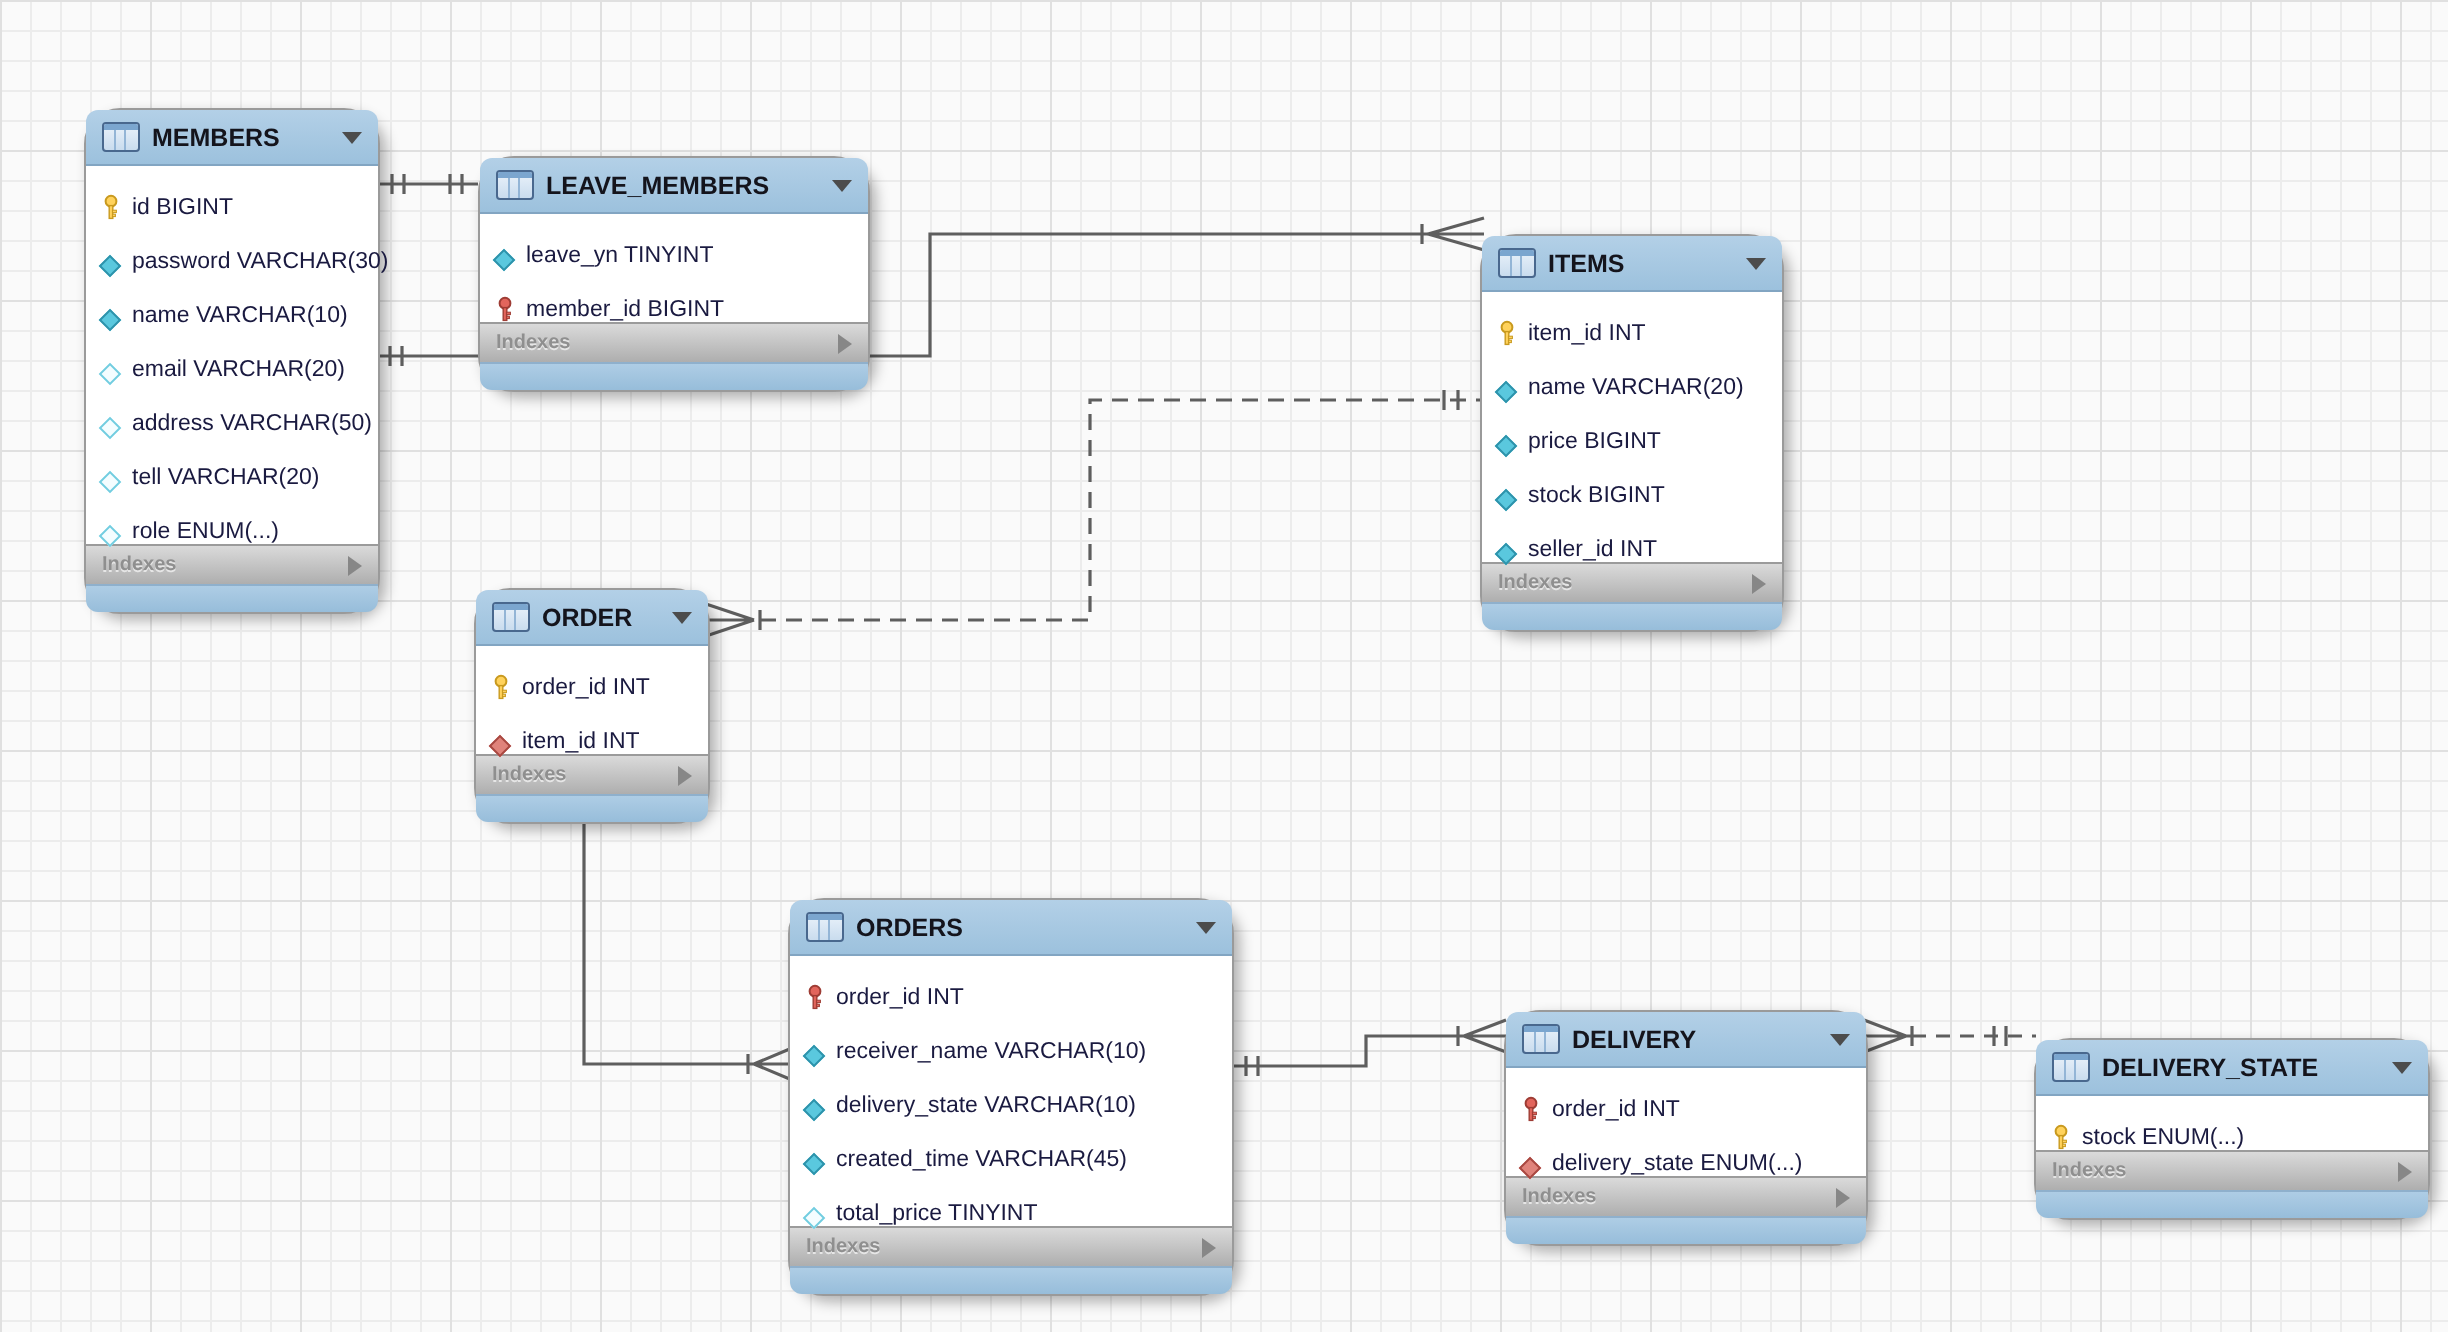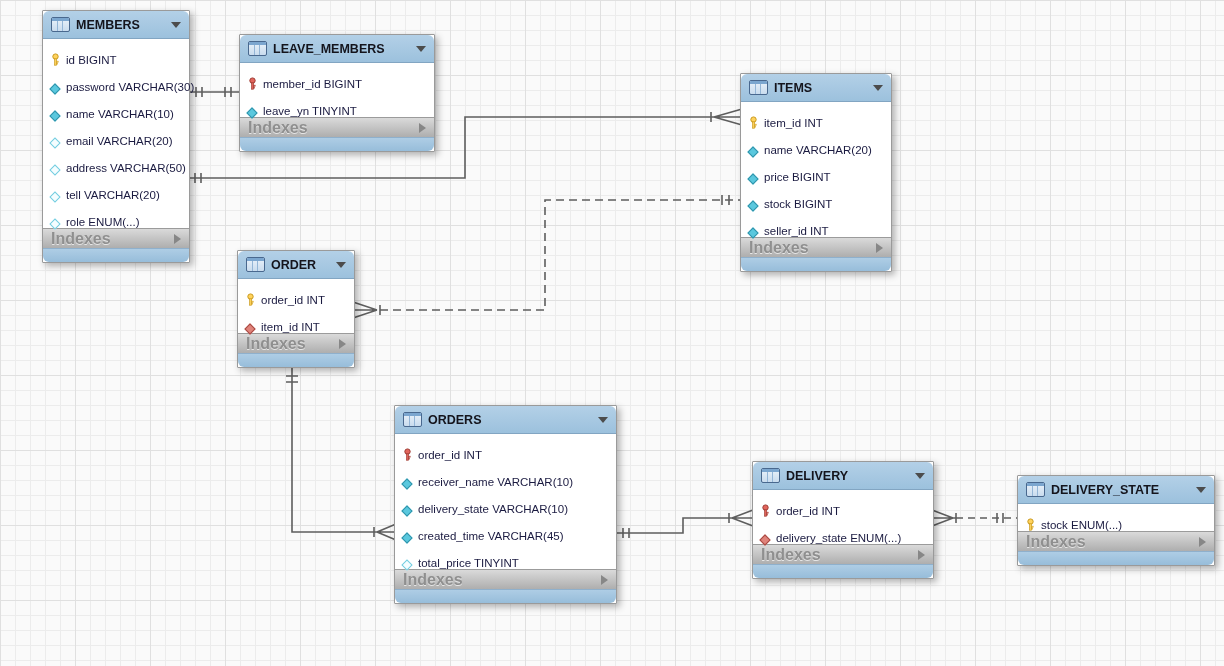--- a/index.html
+++ b/index.html
@@ -8,22 +8,22 @@
     position:relative;width:1224px;height:666px;background-color:#fafafa;
     background-image:
       linear-gradient(#e0e0e0 1px,transparent 1px),
       linear-gradient(90deg,#e0e0e0 1px,transparent 1px),
       linear-gradient(#ececec 1px,transparent 1px),
       linear-gradient(90deg,#ececec 1px,transparent 1px);
     background-size:75px 75px,75px 75px,15px 15px,15px 15px;
   }
   .conn{position:absolute;left:0;top:0;pointer-events:none;}
   .table{
-    position:absolute;background:#fff;border:1px solid #9a9a9a;border-radius:1px;
-    box-shadow:3px 3px 7px rgba(0,0,0,0.30);z-index:2;
+    position:absolute;background:#fff;border:1px solid #9a9a9a;border-radius:18px;
+    box-shadow:3px 3px 7px rgba(0,0,0,0.30);z-index:2;margin-top:44px;
   }
   .thead{
     height:28px;display:flex;align-items:center;padding:0 8px;box-sizing:border-box;
     background:linear-gradient(#b3d0e7,#9cc1dd);
     border-bottom:1px solid #82a5c2;border-radius:6px 6px 0 0;
   }
   .ttitle{font-size:12.5px;font-weight:bold;color:#14141c;white-space:nowrap;}
   .tbl-icon{
     width:17px;height:13px;border:1px solid #49688e;border-radius:2px;
     background:linear-gradient(#eaf2fa,#c9dcee);position:relative;margin-right:6px;flex:0 0 17px;
@@ -46,21 +46,21 @@
     width:8px;height:8px;transform:rotate(45deg);box-sizing:border-box;
     flex:0 0 8px;margin:0 7px 0 2px;
   }
   .dia-f{background:#5ac8de;border:1px solid #2e93ab;}
   .dia-h{background:#f4fdff;border:1px solid #72cde0;}
   .dia-r{background:#e0837b;border:1px solid #a84841;}
   .tfoot{
     height:20px;display:flex;align-items:center;padding:0 8px;box-sizing:border-box;
     background:linear-gradient(#dadada,#aeaeae);border-top:1px solid #9b9b9b;
   }
-  .findexes{font-size:16px;font-weight:bold;color:#8f8f8f;text-shadow:0 1px 0 #e6e6e6;}
+  .findexes{font-size:10px;font-weight:bold;color:#8f8f8f;text-shadow:0 1px 0 #e6e6e6;}
   .tri-right{
     width:0;height:0;border-top:5px solid transparent;border-bottom:5px solid transparent;
     border-left:7px solid #878787;margin-left:auto;
   }
   .tbar{
     height:13px;background:linear-gradient(#aecde5,#97bdda);
     border-top:1px solid #8fb0cc;border-radius:0 0 6px 6px;
   }
 </style>
 </head>
@@ -162,32 +162,32 @@
   </div>
 
   <div class="table" style="left:239px;top:34px;width:194px">
     <div class="thead">
       <span class="tbl-icon"></span>
       <span class="ttitle">LEAVE_MEMBERS</span>
       <span class="tri-down"></span>
     </div>
     <div class="trows">
       <div class="trow">
+        <span class="dia dia-f"></span>
+        <span class="clabel">leave_yn TINYINT</span>
+      </div>
+      <div class="trow">
         <svg class="ickey" width="13" height="13" viewBox="0 0 13 13">
             <circle cx="6.5" cy="3.6" r="2.7" fill="#E2655C" stroke="#9E3C34"></circle>
             <rect x="5.6" y="5.8" width="1.8" height="6.4" fill="#E2655C" stroke="#9E3C34" stroke-width="0.7"></rect>
             <rect x="7.2" y="8.1" width="2" height="1.2" fill="#E2655C" stroke="#9E3C34" stroke-width="0.5"></rect>
             <rect x="7.2" y="10.1" width="1.5" height="1.2" fill="#E2655C" stroke="#9E3C34" stroke-width="0.5"></rect>
           </svg>
         <span class="clabel">member_id BIGINT</span>
       </div>
-      <div class="trow">
-        <span class="dia dia-f"></span>
-        <span class="clabel">leave_yn TINYINT</span>
-      </div>
     </div>
     <div class="tfoot">
       <span class="findexes">Indexes</span>
       <span class="tri-right"></span>
     </div>
     <div class="tbar"></div>
   </div>
 
   <div class="table" style="left:740px;top:73px;width:150px">
     <div class="thead">

